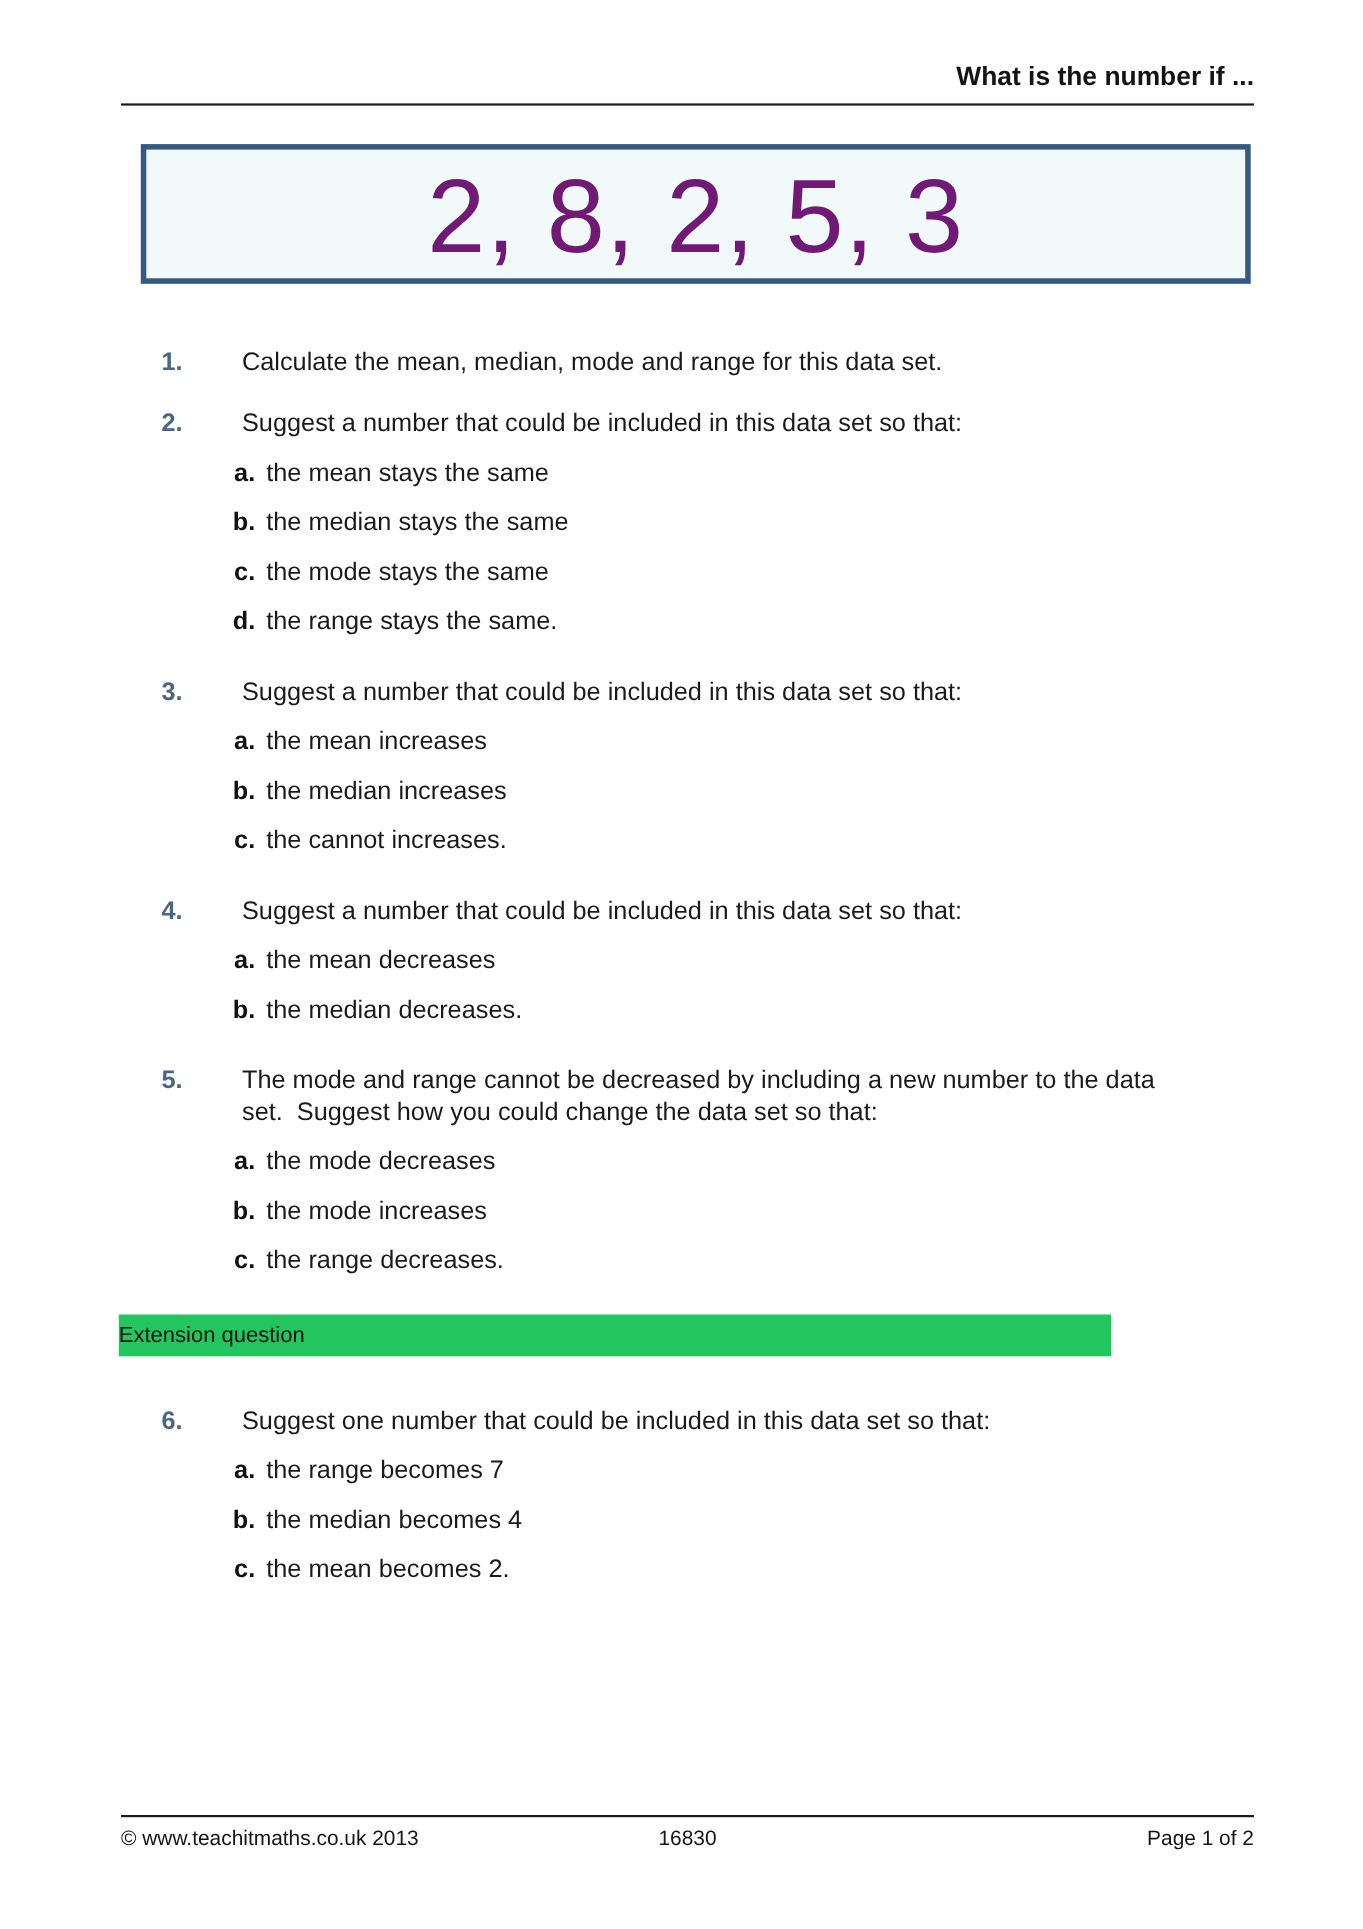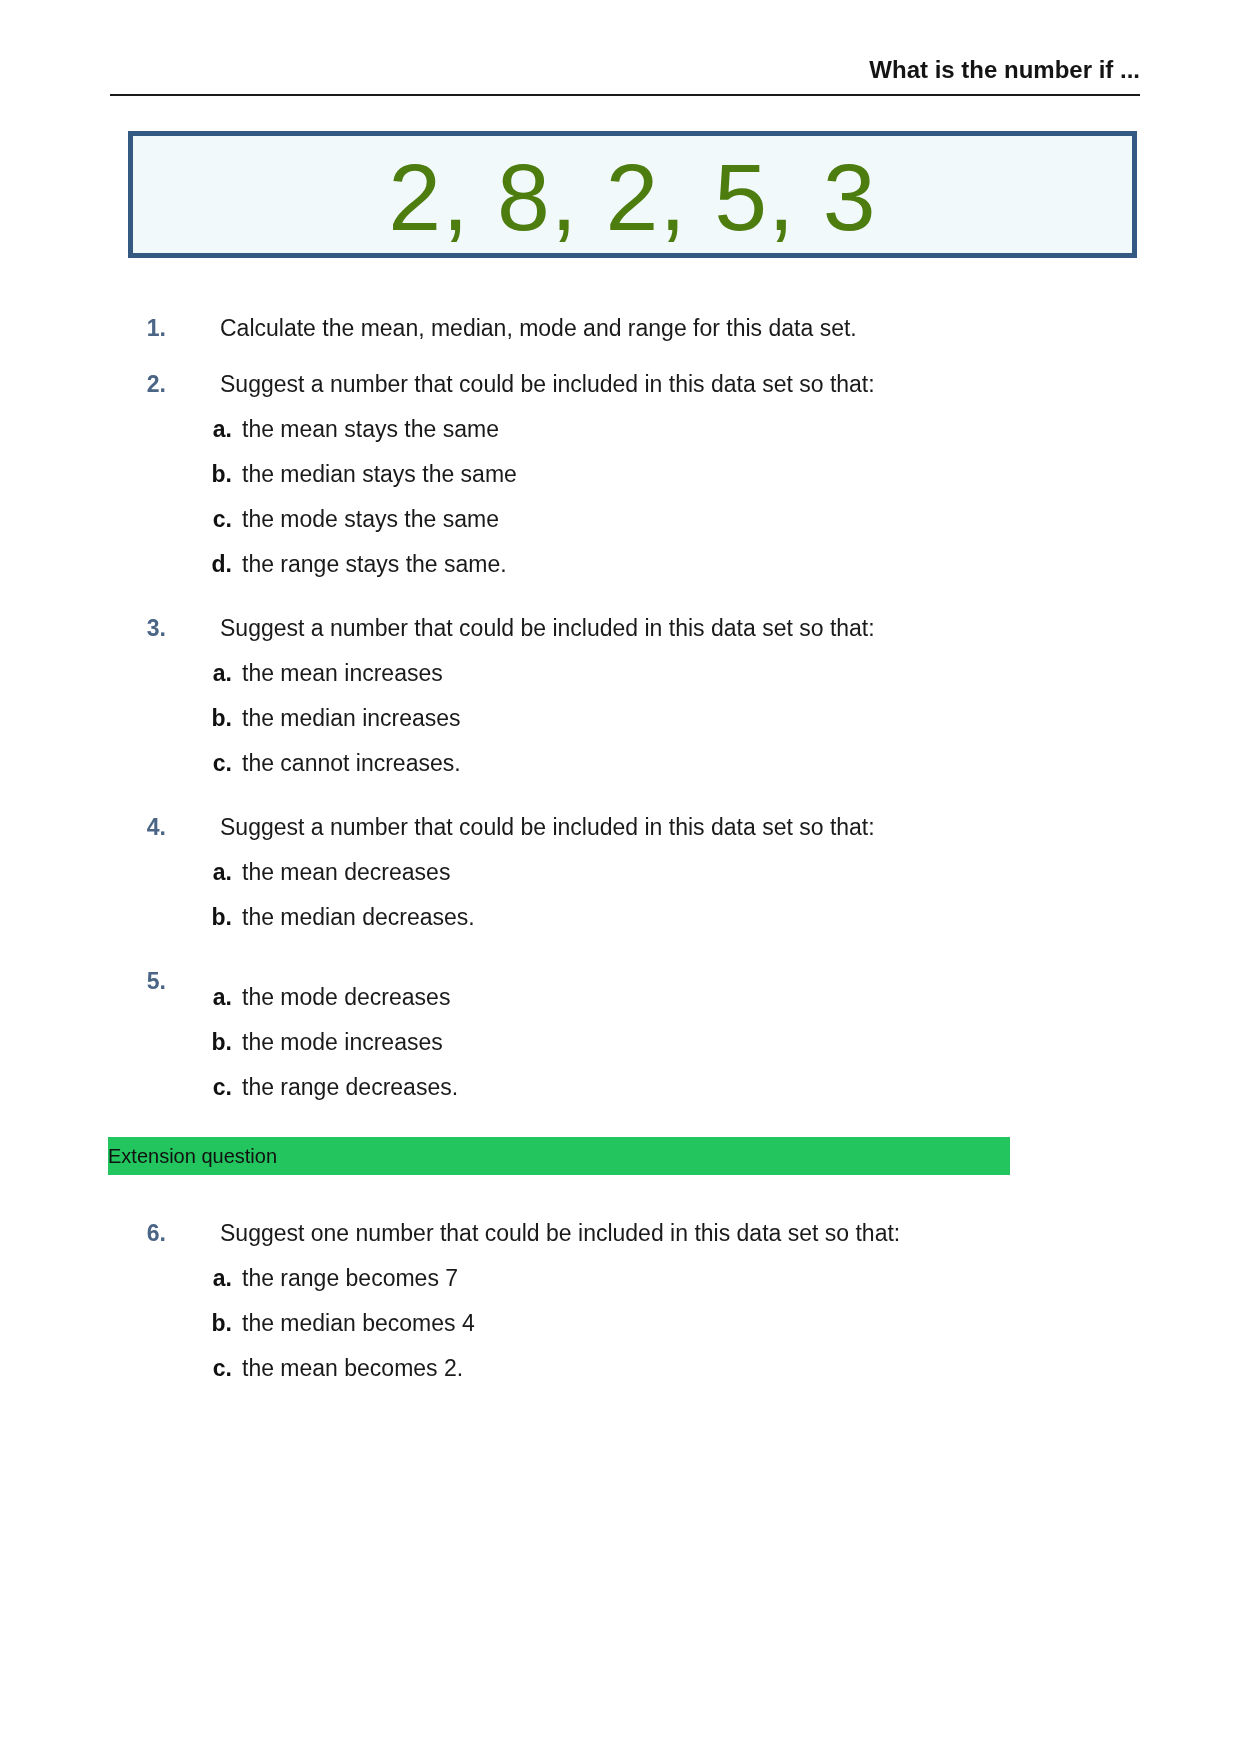--- a/index.html
+++ b/index.html
@@ -25,21 +25,21 @@
   
   .numbox{
     position:absolute;left:128px;top:131px;
     width:999px;height:117px;
     border:5px solid #345a83;
     background:#f1f9fb;
     display:flex;align-items:center;justify-content:center;
   }
   .numbox .val{
     font-size:95px;
-    color:#4d7c0f;
+    color:#701a75;
     letter-spacing:1px;
     line-height:1;
     padding-top:6px;
   }
   
   .questions{
     position:absolute;left:136px;top:314px;width:920px;
     font-size:23px;
   }
   .q{
@@ -174,20 +174,21 @@
             <span class="slet">b.</span>
             <span class="stext">the median decreases.</span>
           </div>
         </div>
       </div>
     </div>
 
     <div class="q">
       <div class="qnum">5.</div>
       <div class="qbody">
+        <div class="stem">The mode and range cannot be decreased by including a new number to the data set.  Suggest how you could change the data set so that:</div>
         <div class="subs">
           <div class="sub">
             <span class="slet">a.</span>
             <span class="stext">the mode decreases</span>
           </div>
           <div class="sub">
             <span class="slet">b.</span>
             <span class="stext">the mode increases</span>
           </div>
           <div class="sub">
@@ -216,14 +217,19 @@
           <div class="sub">
             <span class="slet">c.</span>
             <span class="stext">the mean becomes 2.</span>
           </div>
         </div>
       </div>
     </div>
 
   </div>
 
+  <div class="footer">
+    <span class="f-left">© www.teachitmaths.co.uk 2013</span>
+    <span class="f-center">16830</span>
+    <span class="f-right">Page 1 of 2</span>
+  </div>
 
 </div>
 
 </body></html>

